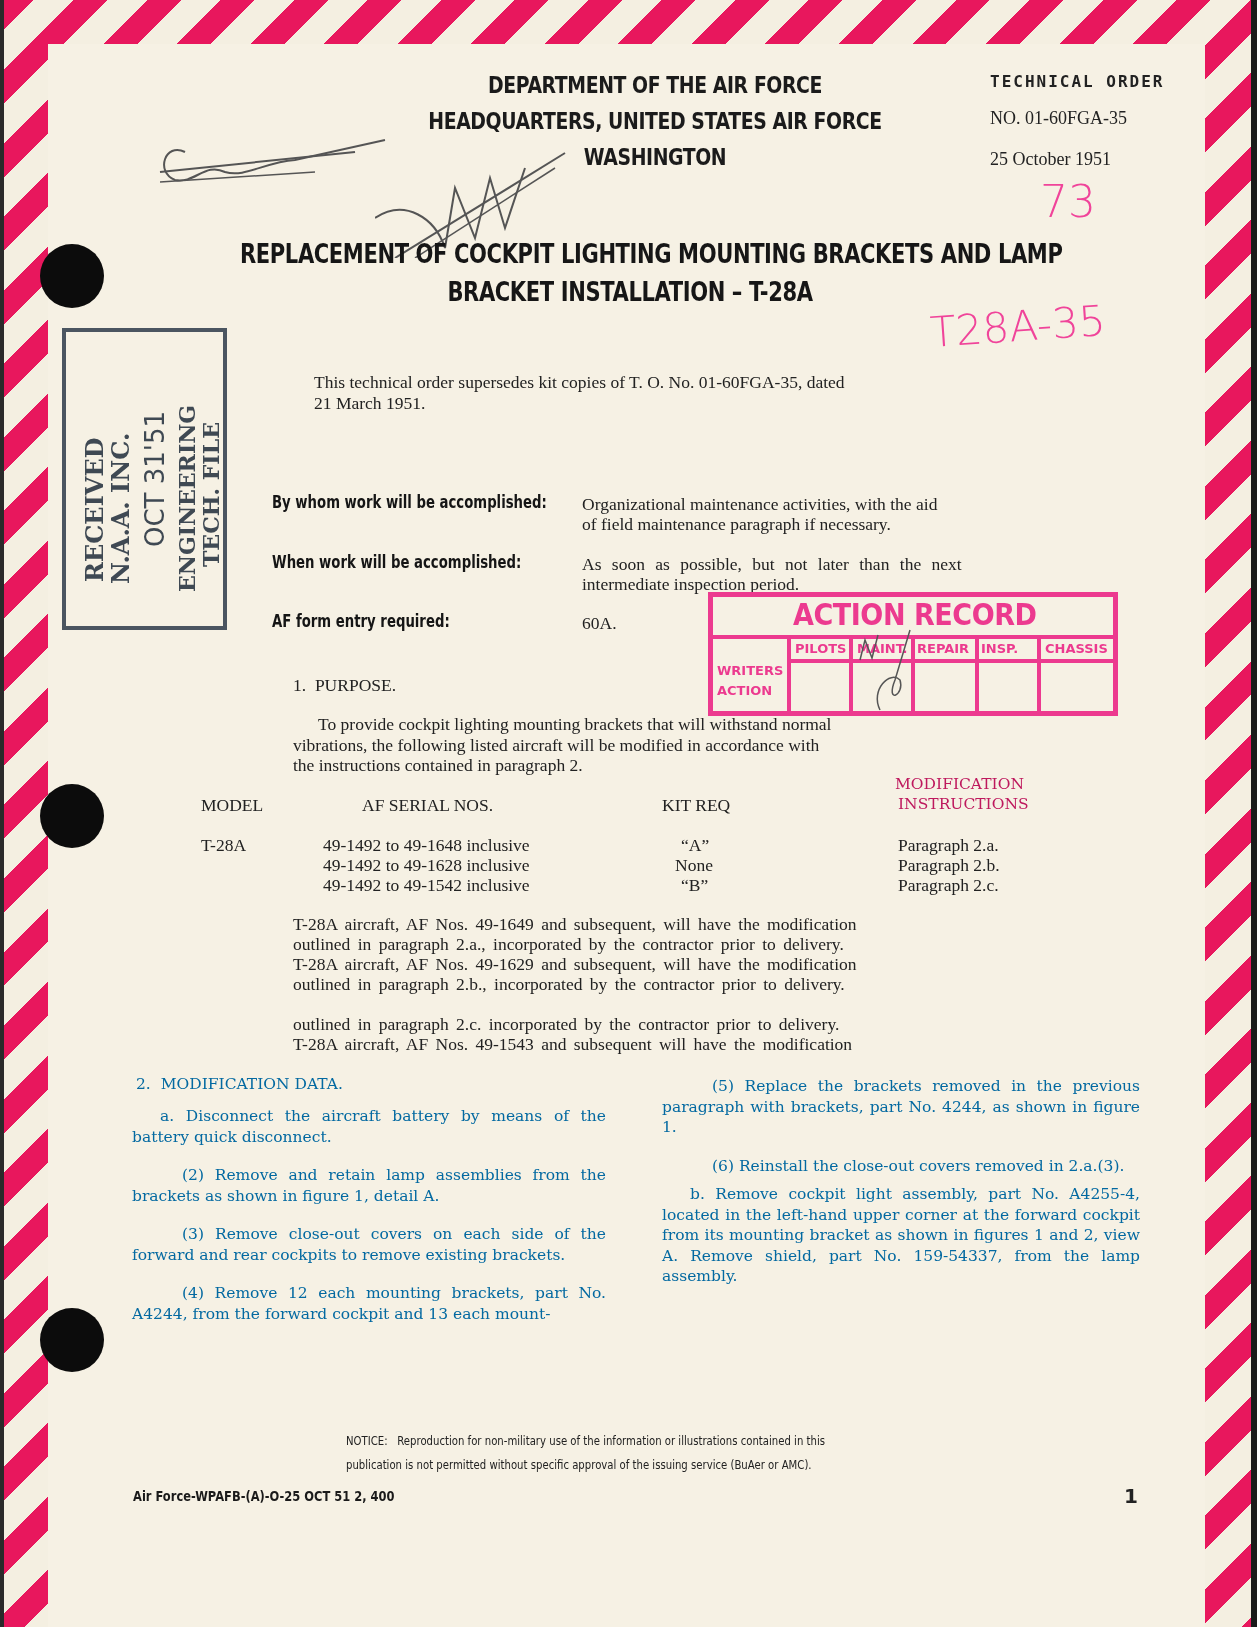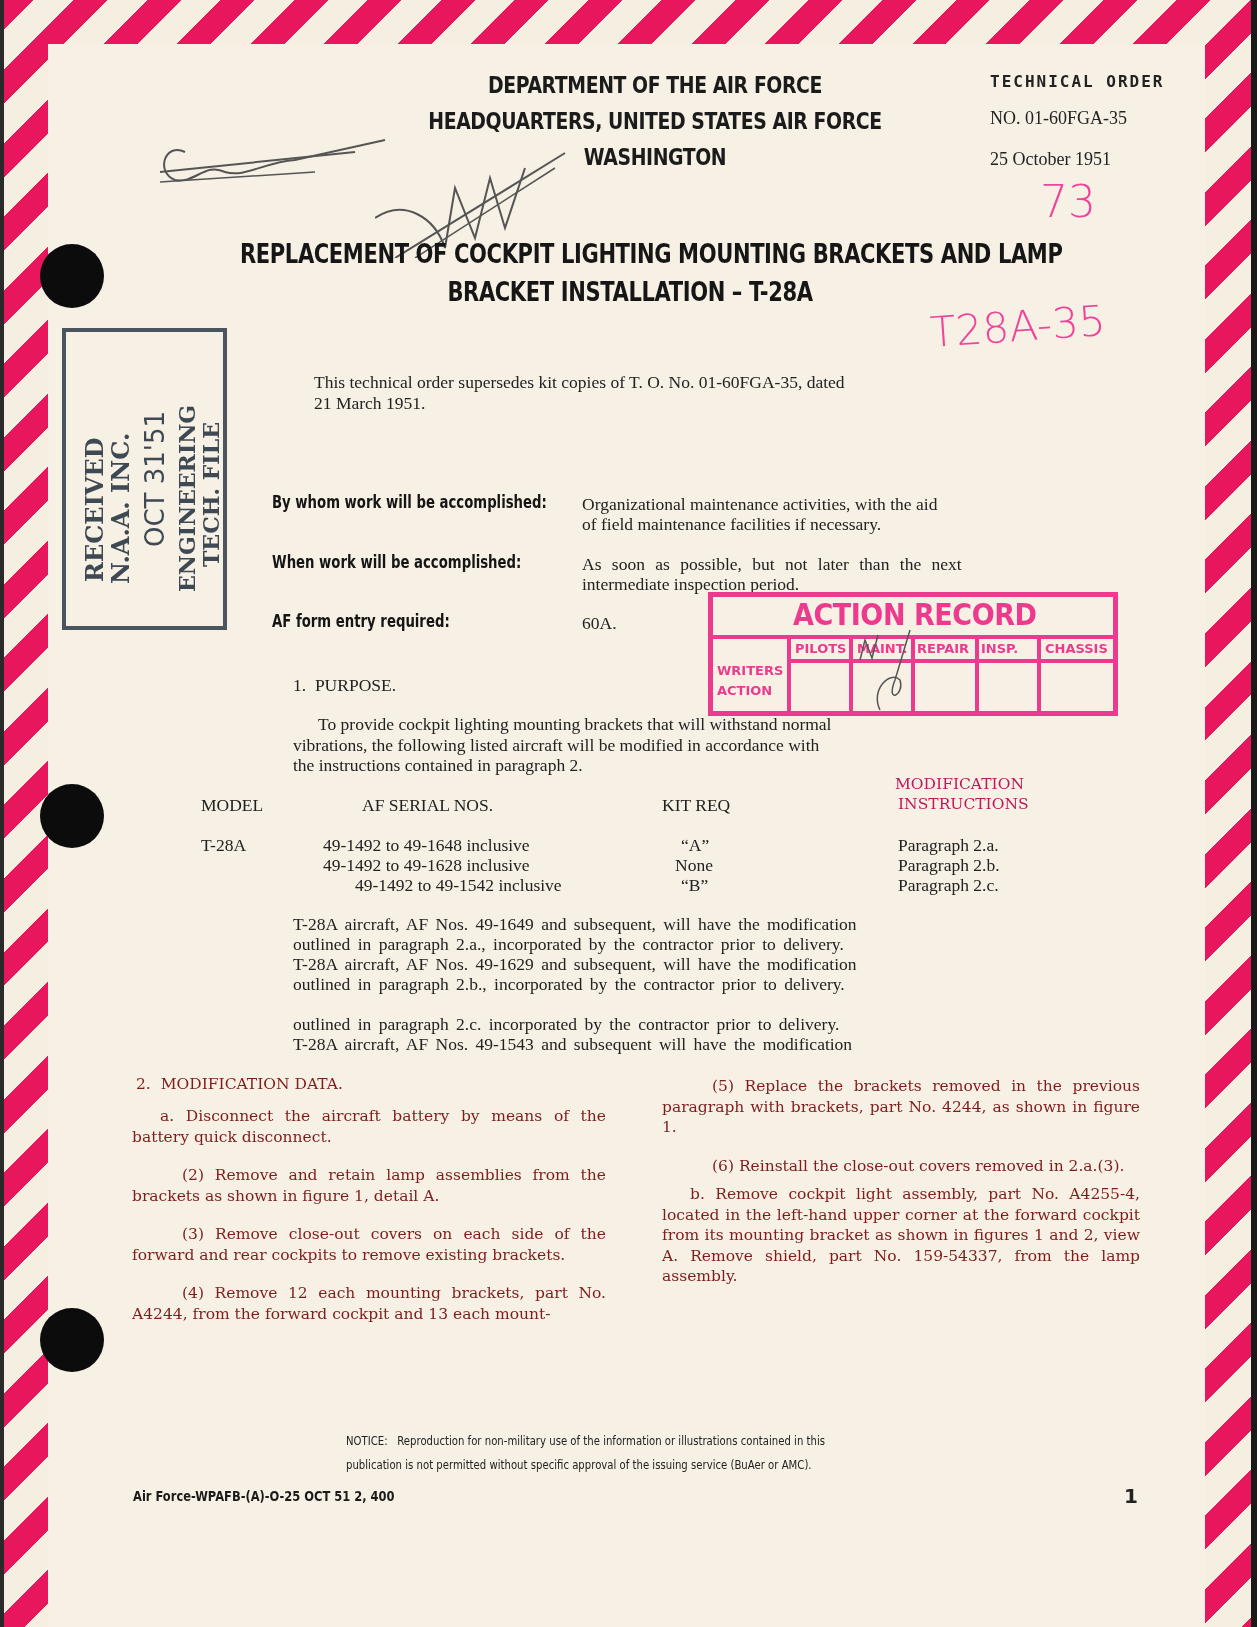--- a/index.html
+++ b/index.html
@@ -20,21 +20,21 @@
   .dark-edge-right { position:absolute; right:0; top:0; width:6px; height:1627px; background:#1a1a1a; }
   .dark-edge-left { position:absolute; left:0; top:0; width:4px; height:1627px; background:#2a2a2a; }
   .hole { position:absolute; width:64px; height:64px; border-radius:50%; background:#0c0c0c; }
   .abs { position:absolute; }
   .hdr { font-family: "DejaVu Sans", sans-serif; font-weight: bold; font-size: 23px; letter-spacing: -0.5px; text-align:center; transform: scaleX(0.82); transform-origin: center; color:#1b1b1b; }
   .to-label { font-family: "DejaVu Sans Mono", monospace; font-weight:bold; font-size:16px; letter-spacing:2px; }
   .to-val { font-family: "Liberation Serif", serif; font-size:18px; }
   .title { font-family: "DejaVu Sans", sans-serif; font-weight:bold; font-size:27px; text-align:center; color:#161616; transform: scaleX(0.78); transform-origin:center; white-space:nowrap; letter-spacing:-0.5px; }
   .body-serif { font-family: "Liberation Serif", serif; font-size:17.5px; line-height:20px; color:#222; }
   .label-bold { font-family: "DejaVu Sans", sans-serif; font-weight:bold; font-size:17px; transform:scaleX(0.78); transform-origin:left; white-space:nowrap; color:#151515; }
-  .col-text { font-family: "DejaVu Serif", serif; font-size:15.5px; line-height:20.5px; color:#7f1d1d; text-align:justify; }
+  .col-text { font-family: "DejaVu Serif", serif; font-size:15.5px; line-height:20.5px; color:#0369a1; text-align:justify; }
   .col-text p { margin:0 0 18px 0; }
   .indent1 { text-indent: 50px; }
   .indent2 { text-indent: 28px; }
   .stamp-received {
     position:absolute; left:62px; top:328px; width:165px; height:302px;
     border:4px solid #4b5560; box-sizing:border-box; color:#3f4953;
   }
   .stamp-received .vt {
     position:absolute; transform: rotate(-90deg); transform-origin: left top; white-space:nowrap;
     font-family:"DejaVu Serif", serif; font-weight:bold;
@@ -97,21 +97,21 @@
   <div class="vt" style="left:74px; top:215px; font-size:26px; font-family:'DejaVu Sans', sans-serif; font-weight:normal;">OCT 31'51</div>
   <div class="vt" style="left:108px; top:260px; font-size:22px;">ENGINEERING</div>
   <div class="vt" style="left:132px; top:235px; font-size:22px;">TECH. FILE</div>
 </div>
 
 <div class="abs body-serif" style="left:314px; top:372px;">This technical order supersedes kit copies of T. O. No. 01-60FGA-35, dated</div>
 <div class="abs body-serif" style="left:314px; top:393px;">21 March 1951.</div>
 
 <div class="abs label-bold" style="left:272px; top:492px;">By whom work will be accomplished:</div>
 <div class="abs body-serif" style="left:582px; top:494px;">Organizational maintenance activities, with the aid</div>
-<div class="abs body-serif" style="left:582px; top:514px;">of field maintenance facilities if necessary.</div>
+<div class="abs body-serif" style="left:582px; top:514px;">of field maintenance paragraph if necessary.</div>
 
 <div class="abs label-bold" style="left:272px; top:552px;">When work will be accomplished:</div>
 <div class="abs body-serif" style="left:582px; top:554px; word-spacing:6px;">As soon as possible, but not later than the next</div>
 <div class="abs body-serif" style="left:582px; top:574px;">intermediate inspection period.</div>
 
 <div class="abs label-bold" style="left:272px; top:611px;">AF form entry required:</div>
 <div class="abs body-serif" style="left:582px; top:613px;">60A.</div>
 
 <div class="action">
   <div class="title-a">ACTION RECORD</div>
@@ -155,21 +155,21 @@
   <span class="abs" style="left:898px; top:0;">Paragraph 2.a.</span>
 </div>
 <div class="table-row" style="left:0; top:855px;">
   <span class="abs" style="left:201px; top:0;"></span>
   <span class="abs" style="left:323px; top:0;">49-1492 to 49-1628 inclusive</span>
   <span class="abs" style="left:675px; top:0;">None</span>
   <span class="abs" style="left:898px; top:0;">Paragraph 2.b.</span>
 </div>
 <div class="table-row" style="left:0; top:875px;">
   <span class="abs" style="left:201px; top:0;"></span>
-  <span class="abs" style="left:323px; top:0;margin-left:32px;">49-1492 to 49-1542 inclusive</span>
+  <span class="abs" style="left:323px; top:0;">49-1492 to 49-1542 inclusive</span>
   <span class="abs" style="left:681px; top:0;">“B”</span>
   <span class="abs" style="left:898px; top:0;">Paragraph 2.c.</span>
 </div>
 
 <div class="abs body-serif" style="left:293px; top:914px; word-spacing:3px;">T-28A aircraft, AF Nos. 49-1649 and subsequent, will have the modification</div>
 <div class="abs body-serif" style="left:293px; top:934px; word-spacing:3px;">outlined in paragraph 2.a., incorporated by the contractor prior to delivery.</div>
 <div class="abs body-serif" style="left:293px; top:954px; word-spacing:3px;">T-28A aircraft, AF Nos. 49-1629 and subsequent, will have the modification</div>
 <div class="abs body-serif" style="left:293px; top:974px; word-spacing:3px;">outlined in paragraph 2.b., incorporated by the contractor prior to delivery.</div>
 <div class="abs body-serif" style="left:293px; top:1034px; word-spacing:3px;">T-28A aircraft, AF Nos. 49-1543 and subsequent will have the modification</div>
 <div class="abs body-serif" style="left:293px; top:1014px; word-spacing:3px;">outlined in paragraph 2.c. incorporated by the contractor prior to delivery.</div>

